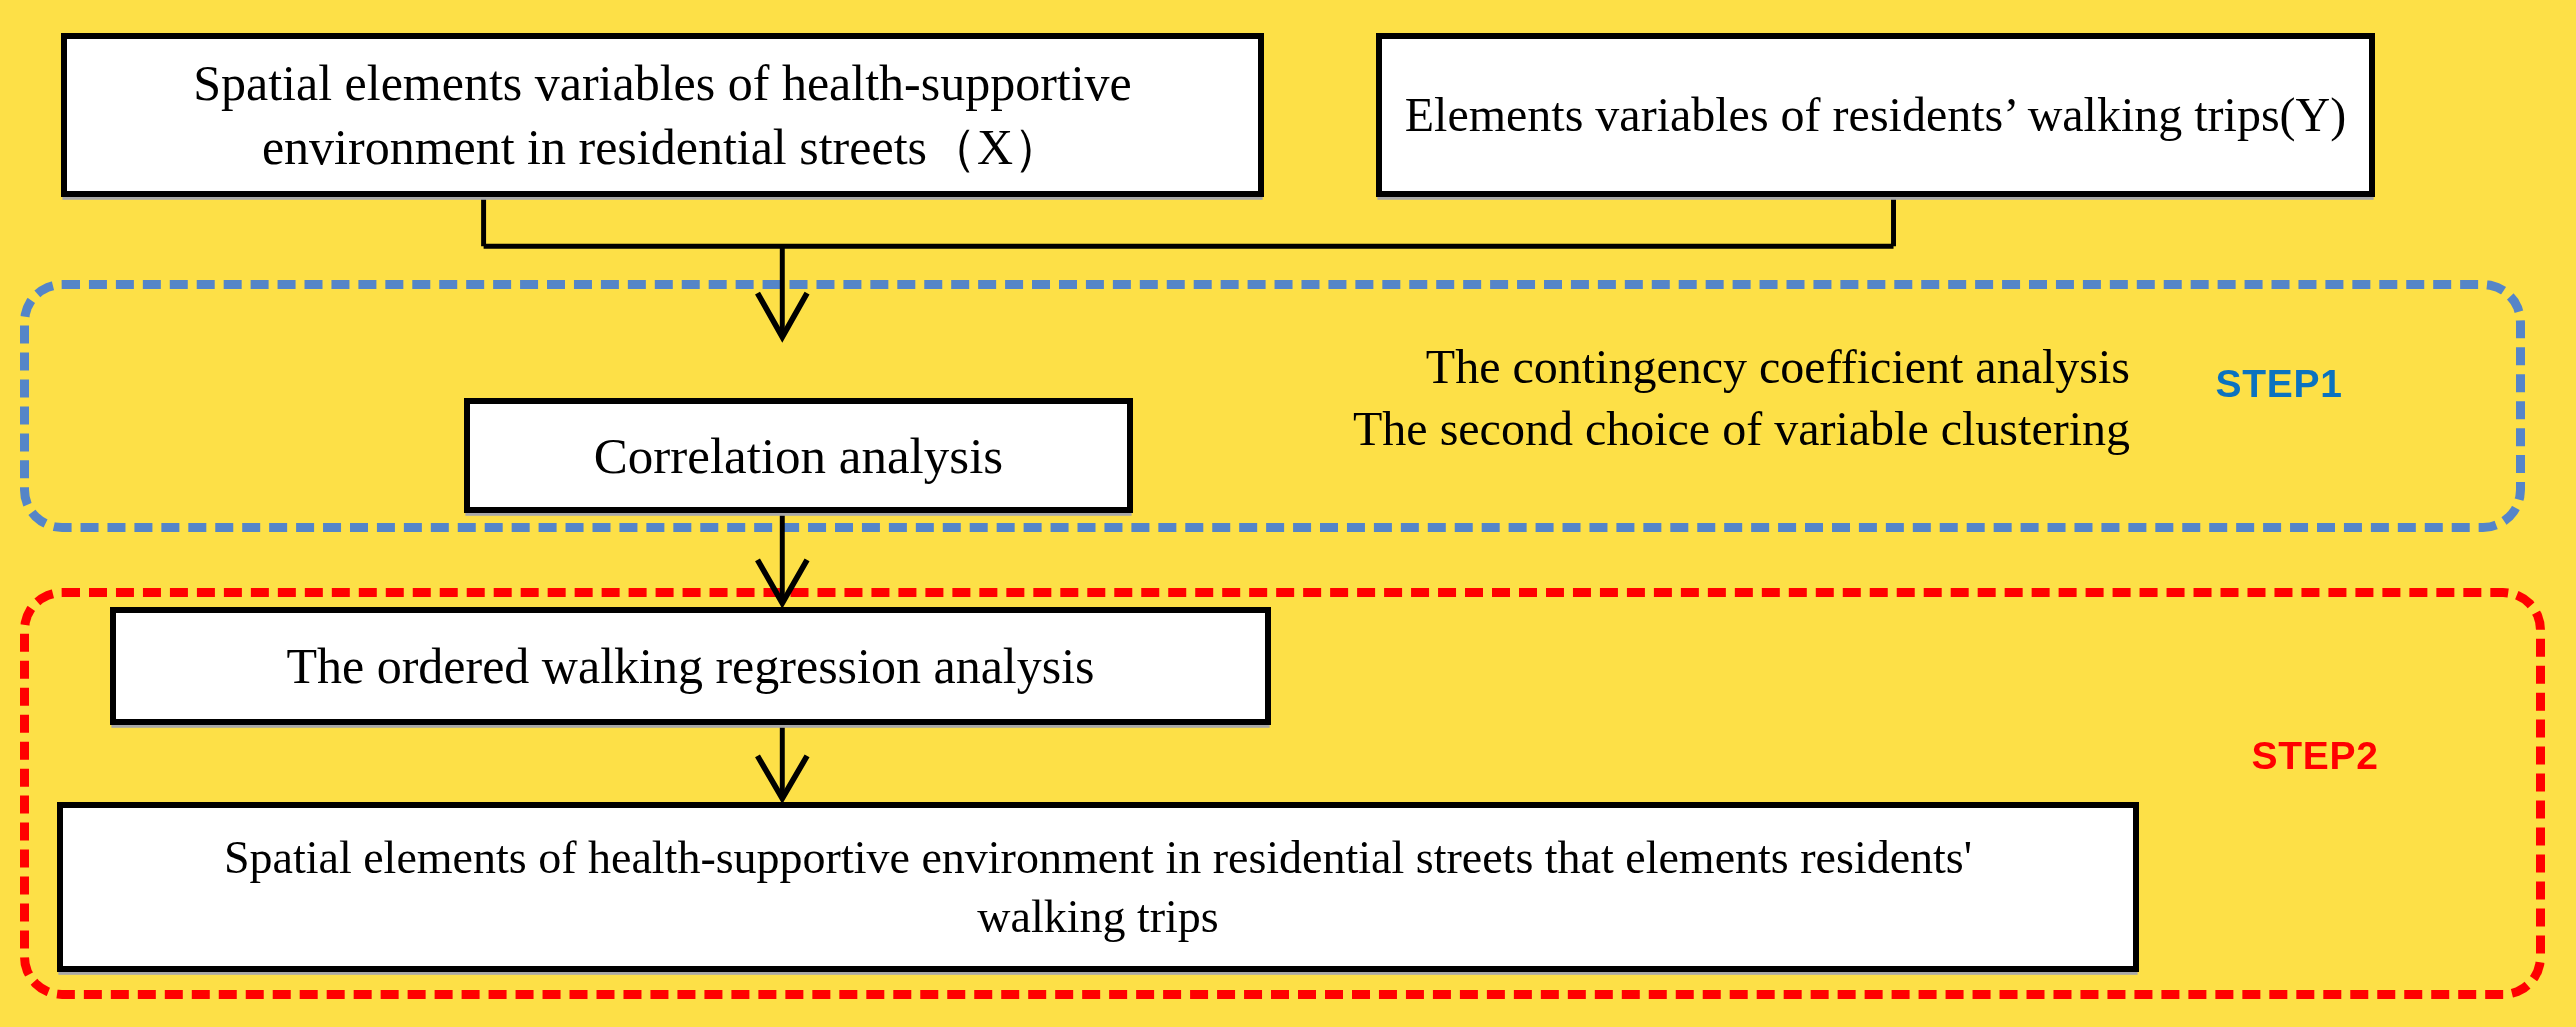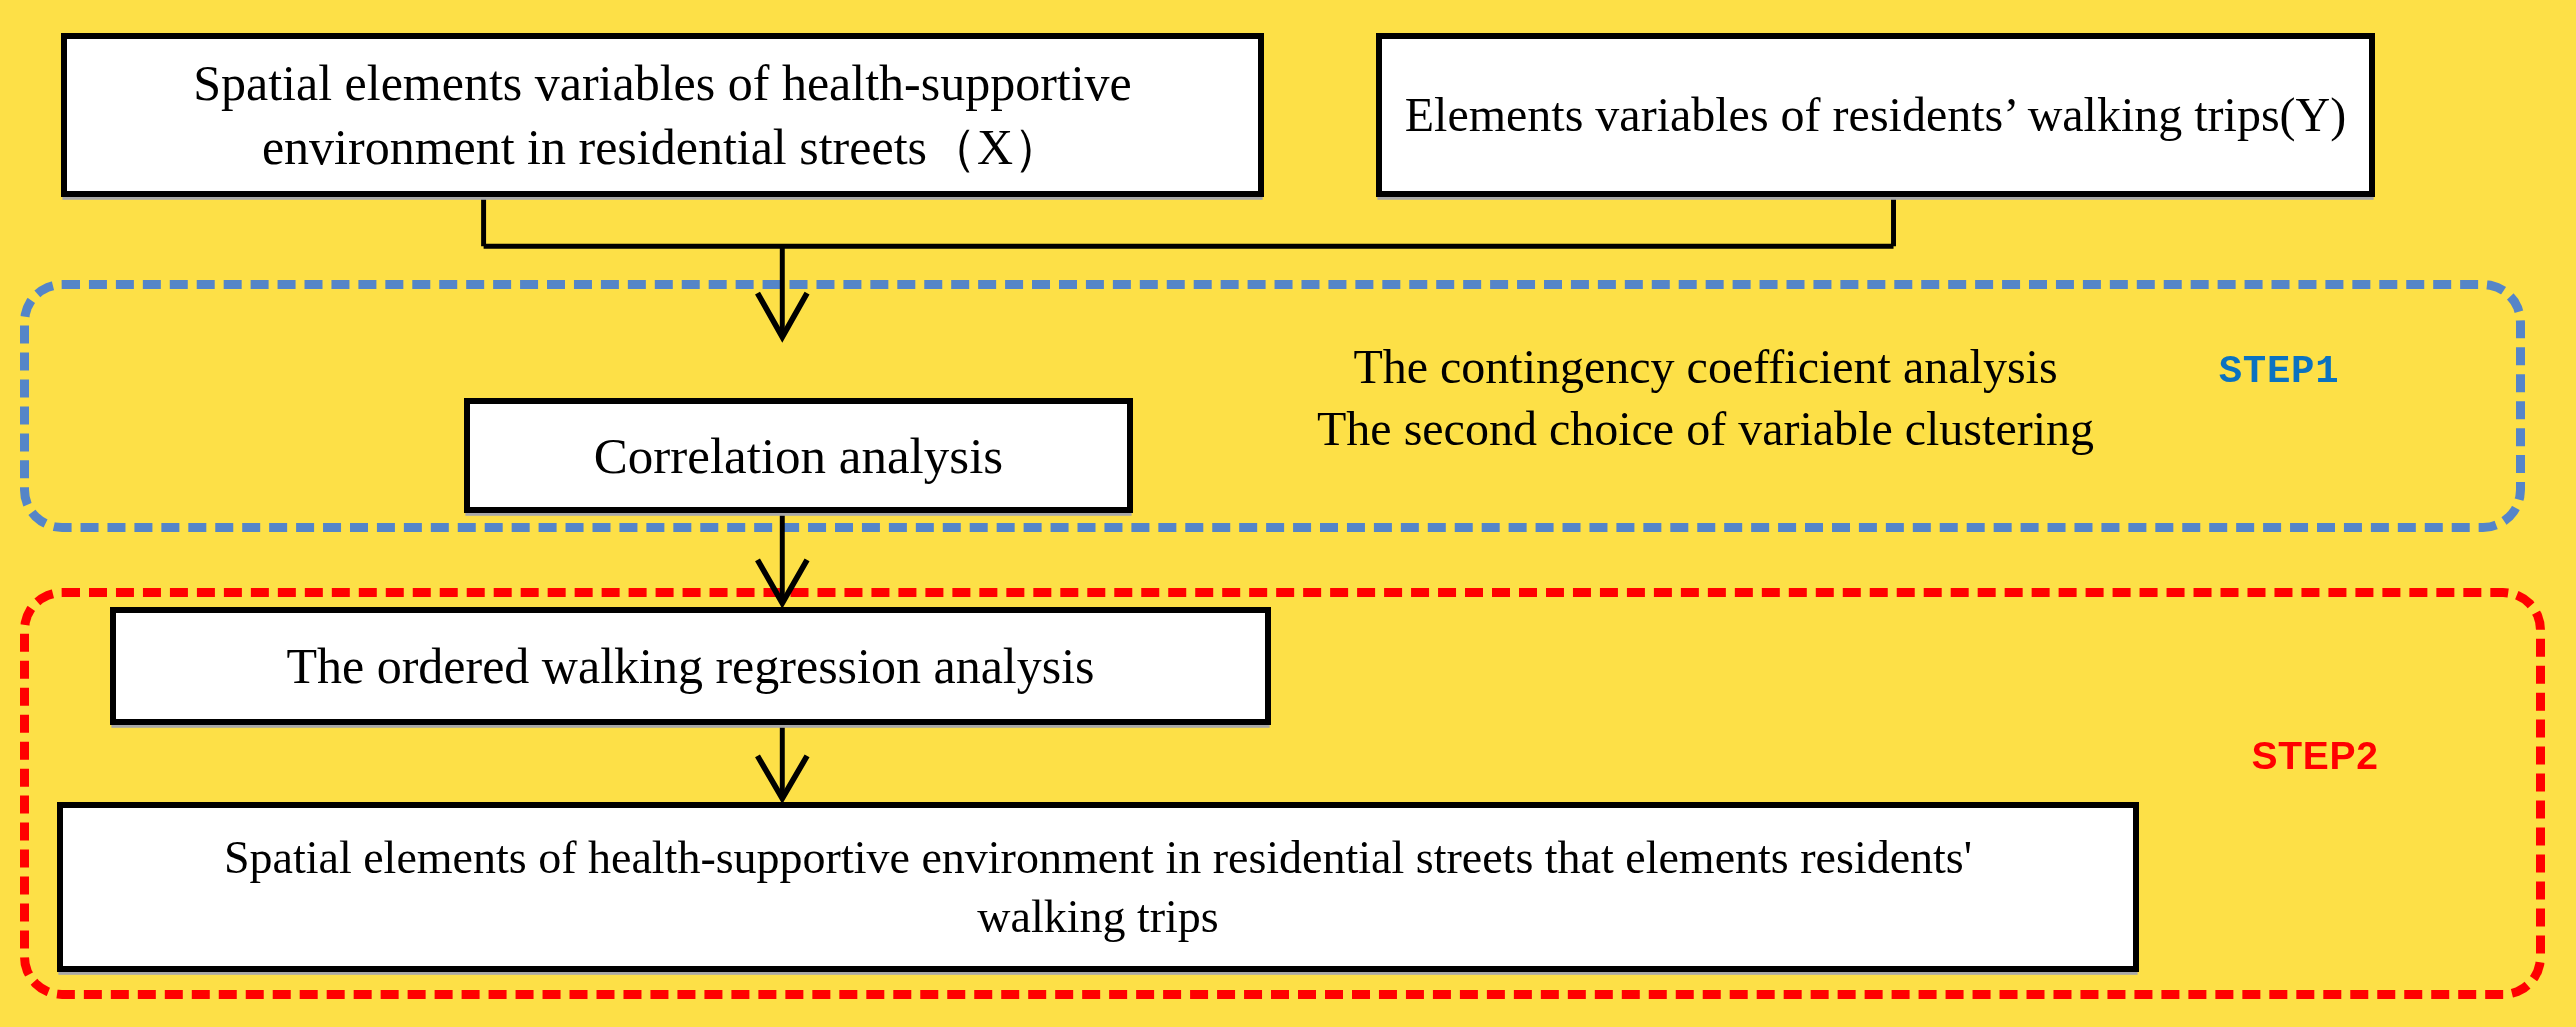--- a/index.html
+++ b/index.html
@@ -48,35 +48,35 @@
   #step2-frame { left: 20px; top: 588px; width: 2525px; height: 411px; border-color: var(--step2-frame-color, #FF0000); }
 
   
   .notes {
     position: absolute;
     width: 849px;
     text-align: center;
     font-size: 48px;
     z-index: 3;
   }
-  #step1-notes { left: 1281px; top: 336px; line-height: 62px; }
+  #step1-notes { left: 1281px; top: 336px; line-height: 62px; text-align: right; }
   #step2-notes { left: 1281px; top: 606px; line-height: 59px; }
 
   
   .step-label {
     position: absolute;
     width: 170px;
     text-align: center;
     font-family: "Liberation Sans", "DejaVu Sans", sans-serif;
     font-weight: 700;
     font-size: 39px;
     z-index: 3;
     letter-spacing: 0.7px;
   }
-  #step1-label { left: 2194px; top: 350px; color: var(--step1-label-color, #0B72C0); font-family: Liberation Mono, monospace; }
+  #step1-label { left: 2194px; top: 362px; color: var(--step1-label-color, #0B72C0); }
   #step2-label { left: 2230px; top: 734px; color: var(--step2-label-color, #FF0000); }
 
   
   #flow-svg {
     position: absolute;
     left: 0; top: 0;
     width: 2576px; height: 1027px;
     z-index: 2;
     pointer-events: none;
   }

